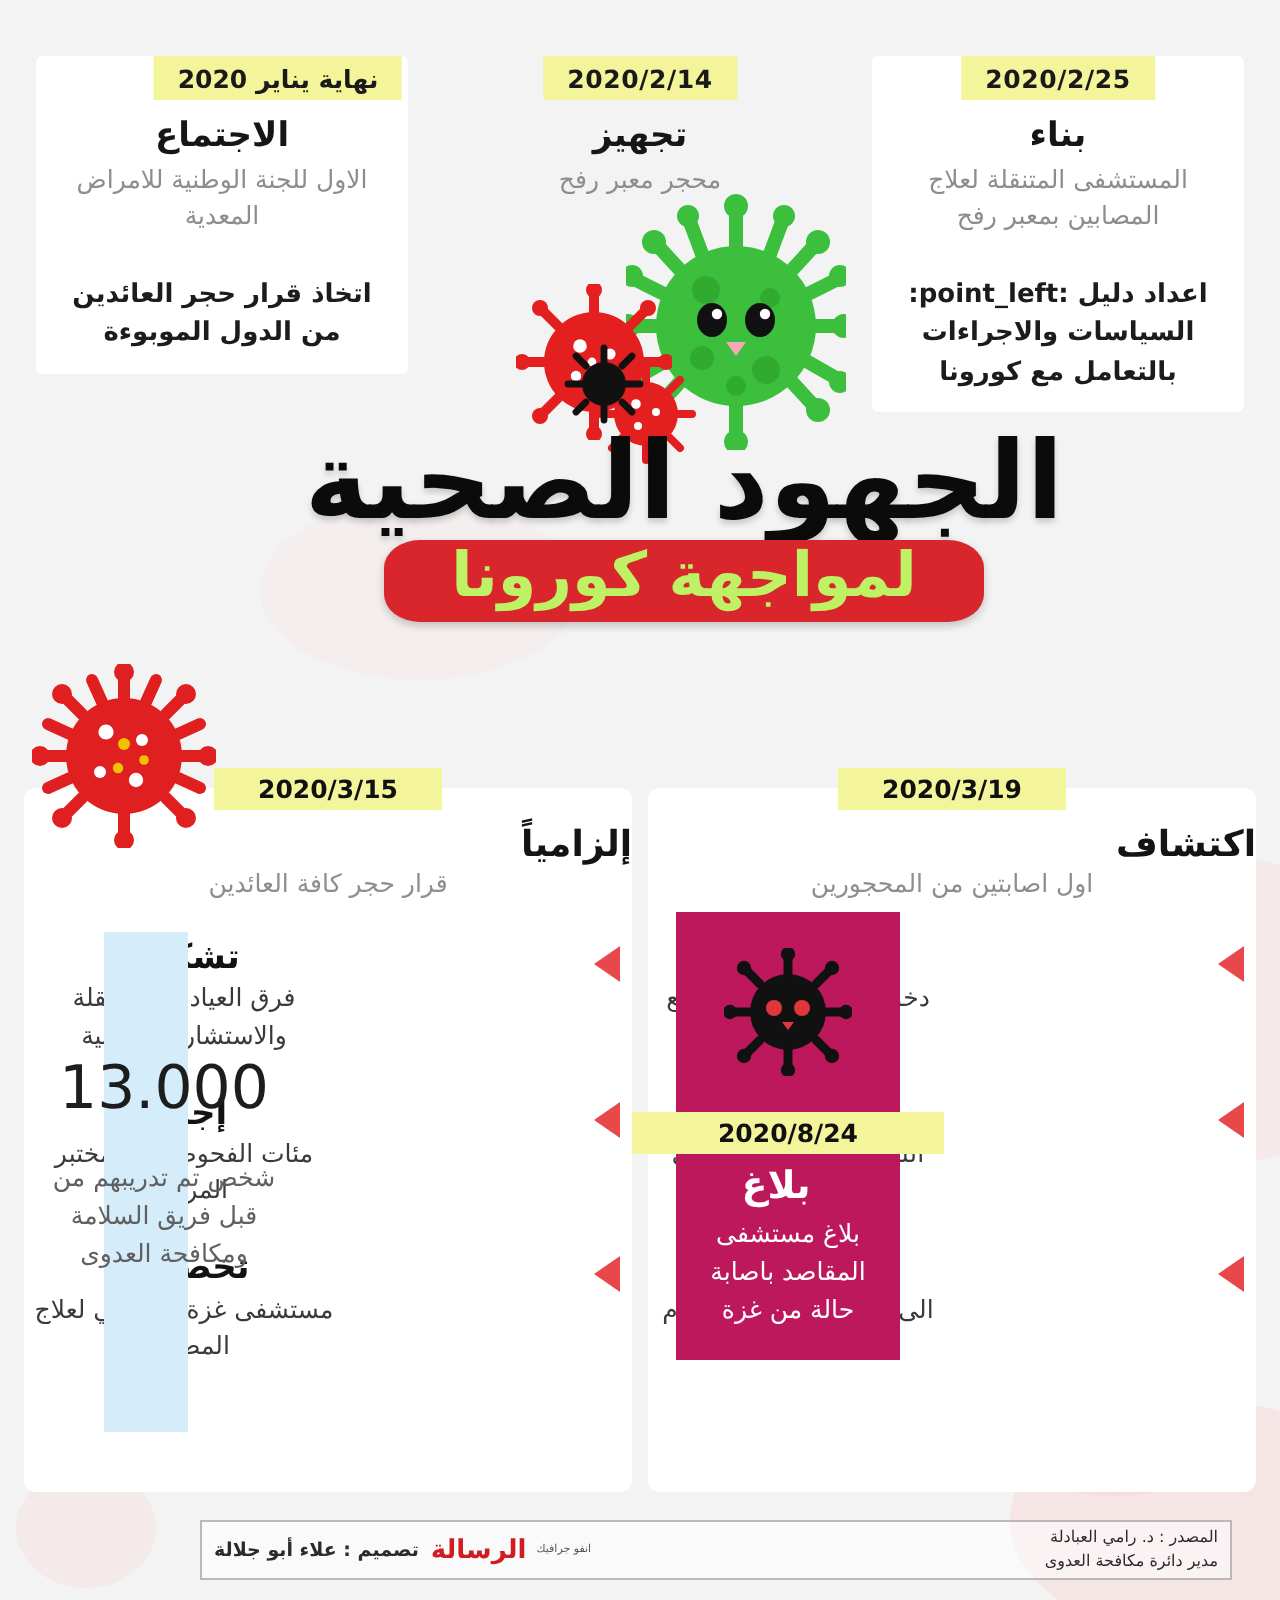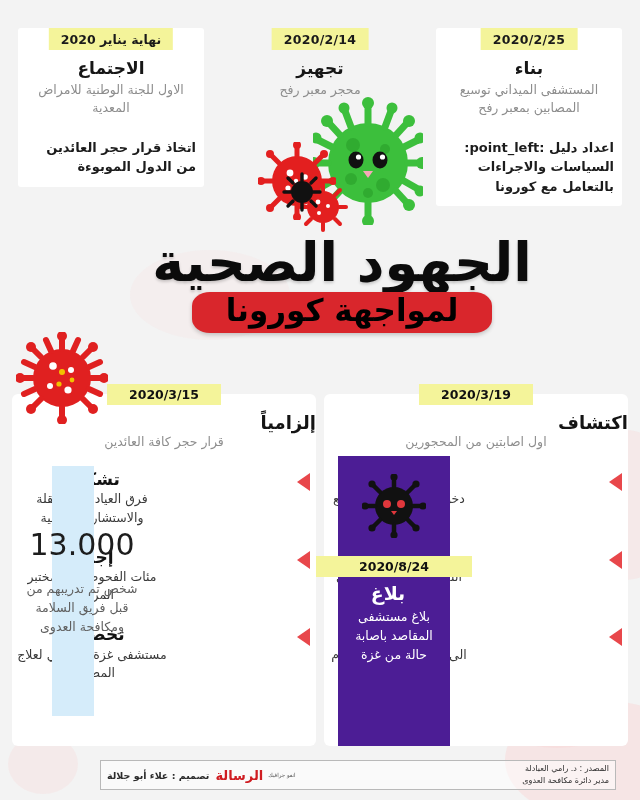--- a/index.html
+++ b/index.html
@@ -72,70 +72,69 @@
     background: #f4f49a;
     color: #1a1a1a;
     font-size: 12.5px;
     font-weight: bold;
     letter-spacing: .3px;
     padding: 4px 12px 3px;
     white-space: nowrap;
     z-index: 4;
     direction: ltr;
   }
-  .date-tag.rtl-tag { direction: rtl; }
+  .date-tag.rtl-tag { direction: rtl; margin-left: 28px; }
 
   .panel-heading {
     font-size: 17px;
     font-weight: bold;
     color: #161616;
     margin-top: 14px;
     line-height: 1.25;
   }
   .panel-sub {
     font-size: 12.5px;
     color: #8d8d8d;
     line-height: 1.45;
     margin-top: 2px;
   }
   .panel-note {
     font-size: 13px;
     font-weight: bold;
     color: #1c1c1c;
     line-height: 1.5;
     margin-top: 20px;
-    text-align: right;
   }
 
   
   .virus { position: absolute; pointer-events: none; }
 
   
   .title-wrap {
     position: absolute;
-    top: 236px;
+    top: 214px;
     left: 0; right: 0;
     text-align: center;
     z-index: 6;
     margin-left: 44px;
   }
   .main-title {
     font-size: 54px;
     font-weight: bold;
     color: #0b0b0b;
     letter-spacing: -1px;
     line-height: 1;
     text-shadow: 0 2px 3px rgba(0,0,0,.18);
   }
   .sub-banner {
     display: inline-block;
     position: relative;
     margin-top: 2px;
     background: #d9262c;
-    color: #000000;
+    color: #bef264;
     font-size: 31px;
     font-weight: bold;
     padding: 2px 34px 6px;
     border-radius: 18px/14px;
     line-height: 1.05;
     box-shadow: 0 2px 4px rgba(0,0,0,.2);
   }
 
   
   .bottom {
@@ -225,22 +224,22 @@
   
   .col.left .item .txt { max-width: 150px; margin-right: auto; margin-left: 0; }
   .col.right .item .txt { max-width: 160px; margin-right: auto; margin-left: 0; }
 
   
   .red-card {
     position: absolute;
     top: 72px;
     left: 14px;
     width: 112px;
-    height: 290px;
-    background: #4c1d95;
+    height: 224px;
+    background: #be185d;
     z-index: 4;
     color: #fff;
     text-align: center;
   }
   .red-card .rc-virus { position: absolute; top: 18px; left: 50%; transform: translateX(-50%); }
   .red-card .rc-tag {
     position: absolute;
     top: 100px;
     left: -22px;
     right: -22px;
@@ -350,21 +349,21 @@
       <div class="card" style="background:transparent;">
         <div class="panel-heading">تجهيز</div>
         <div class="panel-sub">محجر معبر رفح</div>
       </div>
     </div>
 
     <div class="panel">
       <div class="date-tag">2020/2/25</div>
       <div class="card">
         <div class="panel-heading">بناء</div>
-        <div class="panel-sub">المستشفى الميداني توسيع المصابين بمعبر رفح</div>
+        <div class="panel-sub">المستشفى المتنقلة لعلاج المصابين بمعبر رفح</div>
         <div class="panel-note">اعداد دليل :point_left: السياسات والاجراءات بالتعامل مع كورونا</div>
       </div>
     </div>
   </div>
 
   <svg class="virus" style="left:313px; top:97px;" width="110" height="128" viewBox="0 0 110 128">
     <g fill="#3cbf3c">
       <circle cx="55" cy="66" r="40"></circle>
       <g stroke="#3cbf3c" stroke-width="7" stroke-linecap="round">
         <line x1="55" y1="26" x2="55" y2="8"></line>

